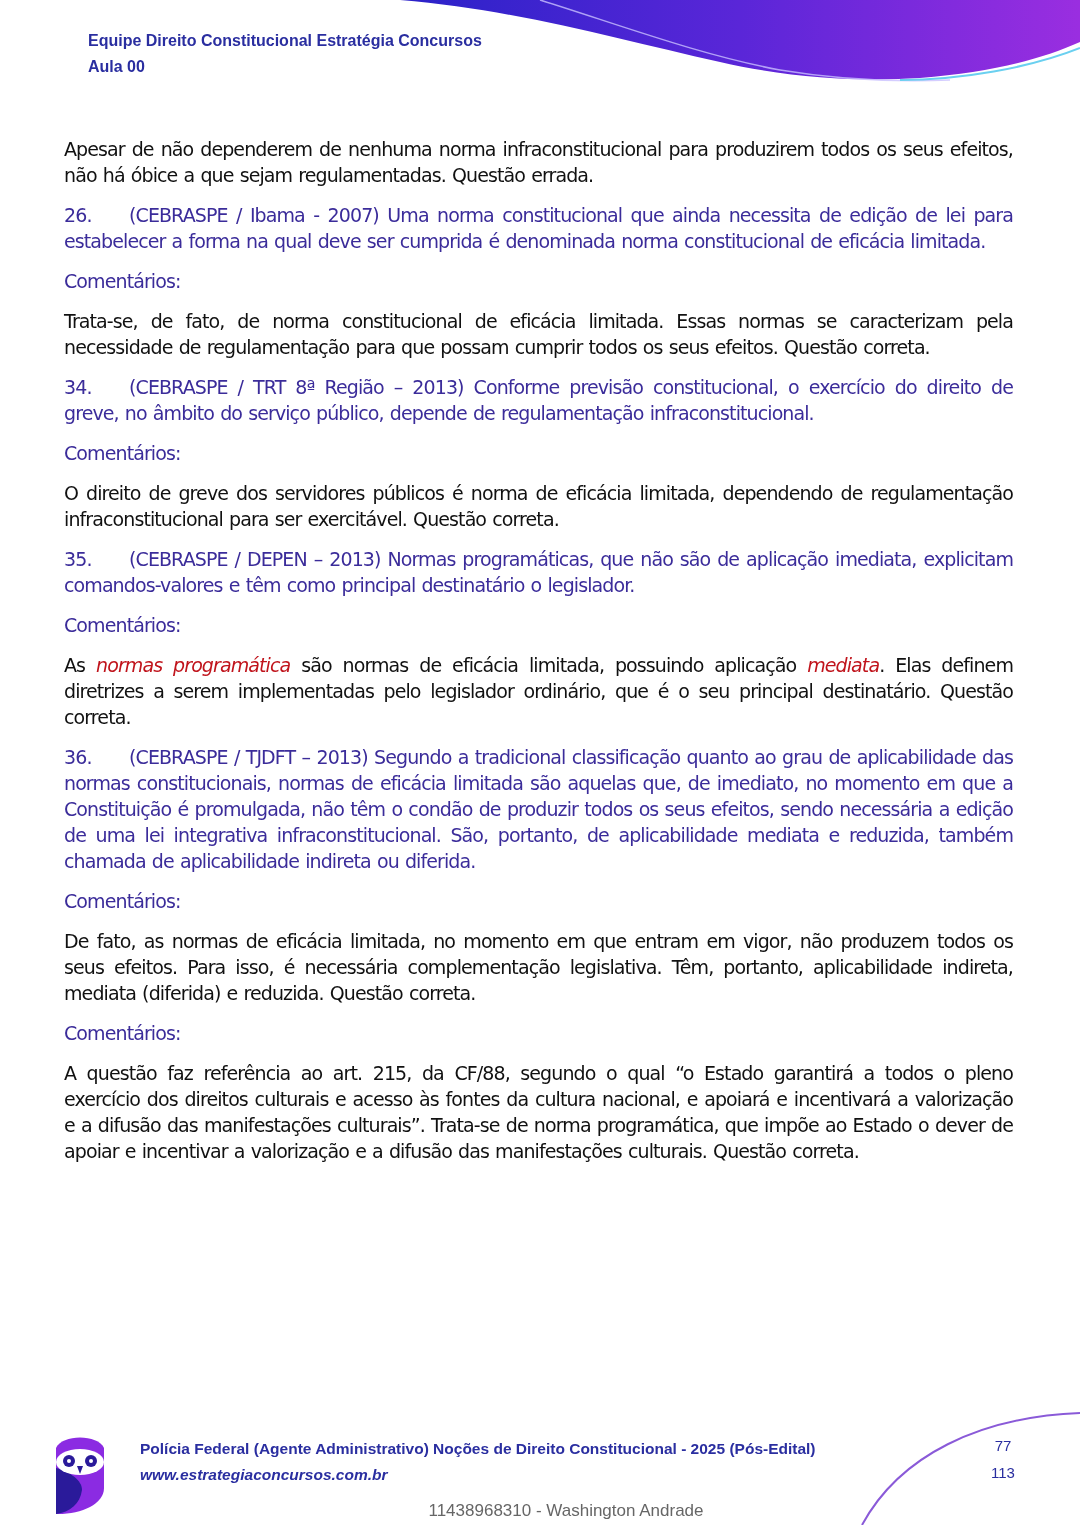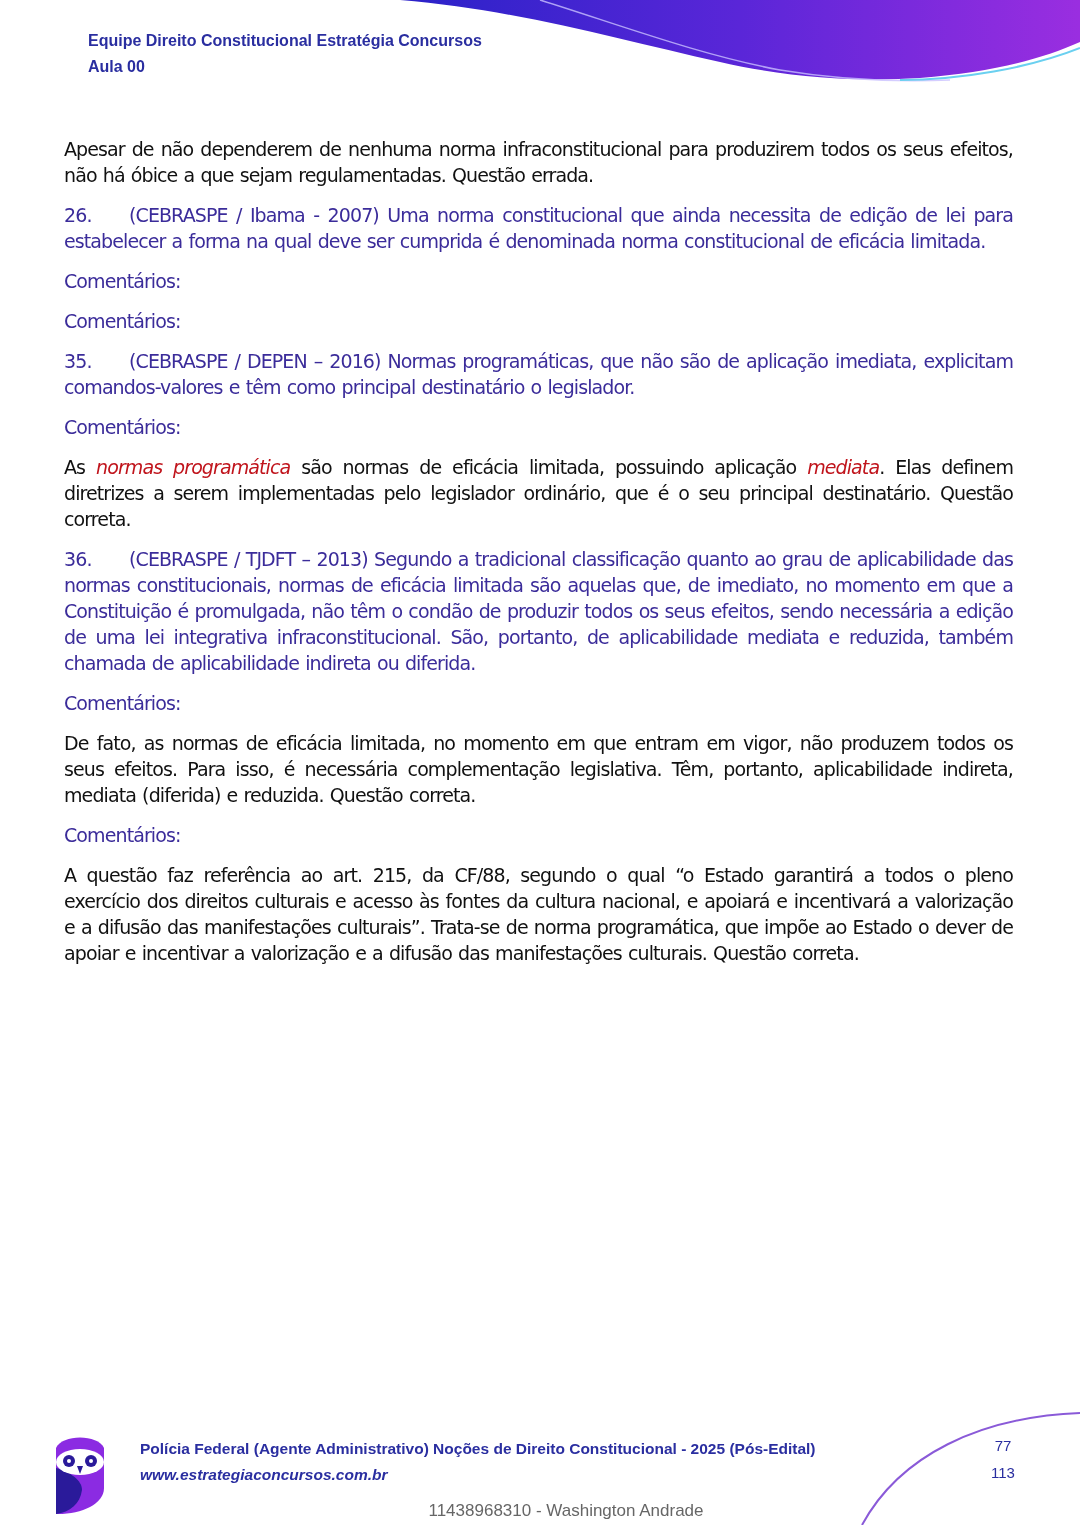--- a/index.html
+++ b/index.html
@@ -43,24 +43,27 @@
 <div class="header-text">
   <div>Equipe Direito Constitucional Estratégia Concursos</div>
   <div>Aula 00</div>
 </div>
 
 <div class="content">
   <p class="para">Apesar de não dependerem de nenhuma norma infraconstitucional para produzirem todos os seus efeitos, não há óbice a que sejam regulamentadas. Questão errada.</p>
 
   <p class="question"><span class="qnum">26.</span><span>(CEBRASPE / Ibama - 2007) Uma norma constitucional que ainda necessita de edição de lei para estabelecer a forma na qual deve ser cumprida é denominada norma constitucional de eficácia limitada.</span></p>
   <p class="comment-label">Comentários:</p>
+  <p class="para">Trata-se, de fato, de norma constitucional de eficácia limitada. Essas normas se caracterizam pela necessidade de regulamentação para que possam cumprir todos os seus efeitos. Questão correta.</p>
 
+  <p class="question"><span class="qnum">34.</span><span>(CEBRASPE / TRT 8ª Região – 2013) Conforme previsão constitucional, o exercício do direito de greve, no âmbito do serviço público, depende de regulamentação infraconstitucional.</span></p>
   <p class="comment-label">Comentários:</p>
+  <p class="para">O direito de greve dos servidores públicos é norma de eficácia limitada, dependendo de regulamentação infraconstitucional para ser exercitável. Questão correta.</p>
 
-  <p class="question"><span class="qnum">35.</span><span>(CEBRASPE / DEPEN – 2016) Normas programáticas, que não são de aplicação imediata, explicitam comandos-valores e têm como principal destinatário o legislador.</span></p>
+  <p class="question"><span class="qnum">35.</span><span>(CEBRASPE / DEPEN – 2013) Normas programáticas, que não são de aplicação imediata, explicitam comandos-valores e têm como principal destinatário o legislador.</span></p>
   <p class="comment-label">Comentários:</p>
   <p class="para"><span>As </span><span class="hl">normas programática</span><span> são normas de eficácia limitada, possuindo aplicação </span><span class="hl">mediata</span><span>. Elas definem diretrizes a serem implementadas pelo legislador ordinário, que é o seu principal destinatário. Questão correta.</span></p>
 
   <p class="question"><span class="qnum">36.</span><span>(CEBRASPE / TJDFT – 2013) Segundo a tradicional classificação quanto ao grau de aplicabilidade das normas constitucionais, normas de eficácia limitada são aquelas que, de imediato, no momento em que a Constituição é promulgada, não têm o condão de produzir todos os seus efeitos, sendo necessária a edição de uma lei integrativa infraconstitucional. São, portanto, de aplicabilidade mediata e reduzida, também chamada de aplicabilidade indireta ou diferida.</span></p>
   <p class="comment-label">Comentários:</p>
   <p class="para">De fato, as normas de eficácia limitada, no momento em que entram em vigor, não produzem todos os seus efeitos. Para isso, é necessária complementação legislativa. Têm, portanto, aplicabilidade indireta, mediata (diferida) e reduzida. Questão correta.</p>
 
   <p class="comment-label">Comentários:</p>
   <p class="para">A questão faz referência ao art. 215, da CF/88, segundo o qual “o Estado garantirá a todos o pleno exercício dos direitos culturais e acesso às fontes da cultura nacional, e apoiará e incentivará a valorização e a difusão das manifestações culturais”. Trata-se de norma programática, que impõe ao Estado o dever de apoiar e incentivar a valorização e a difusão das manifestações culturais.  Questão correta.</p>
 </div>

